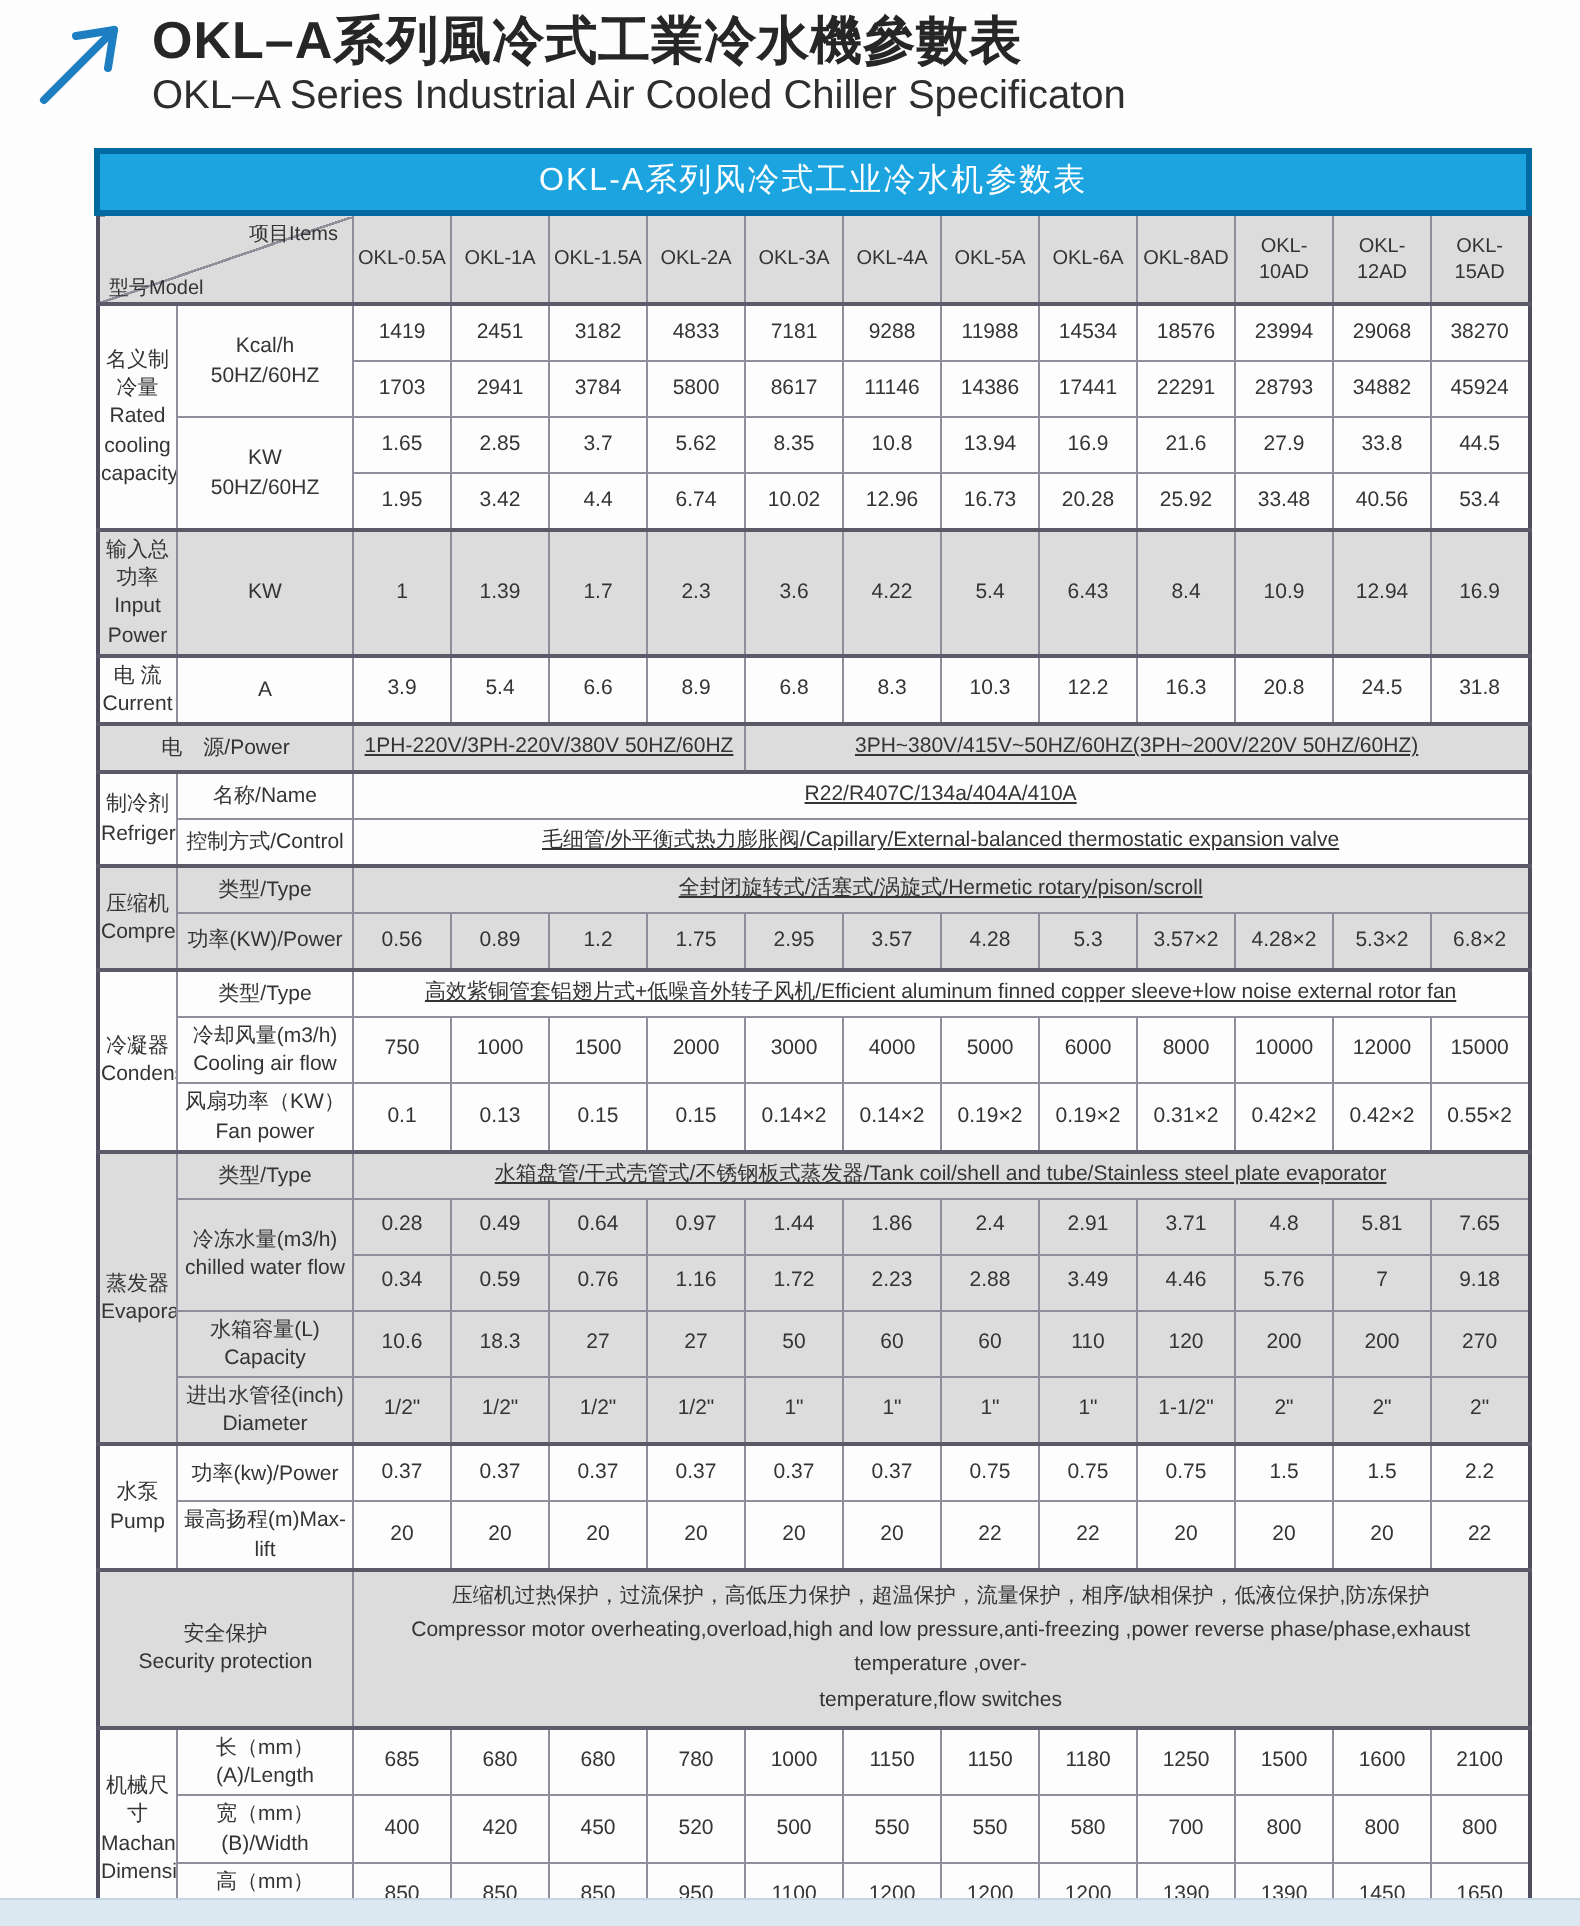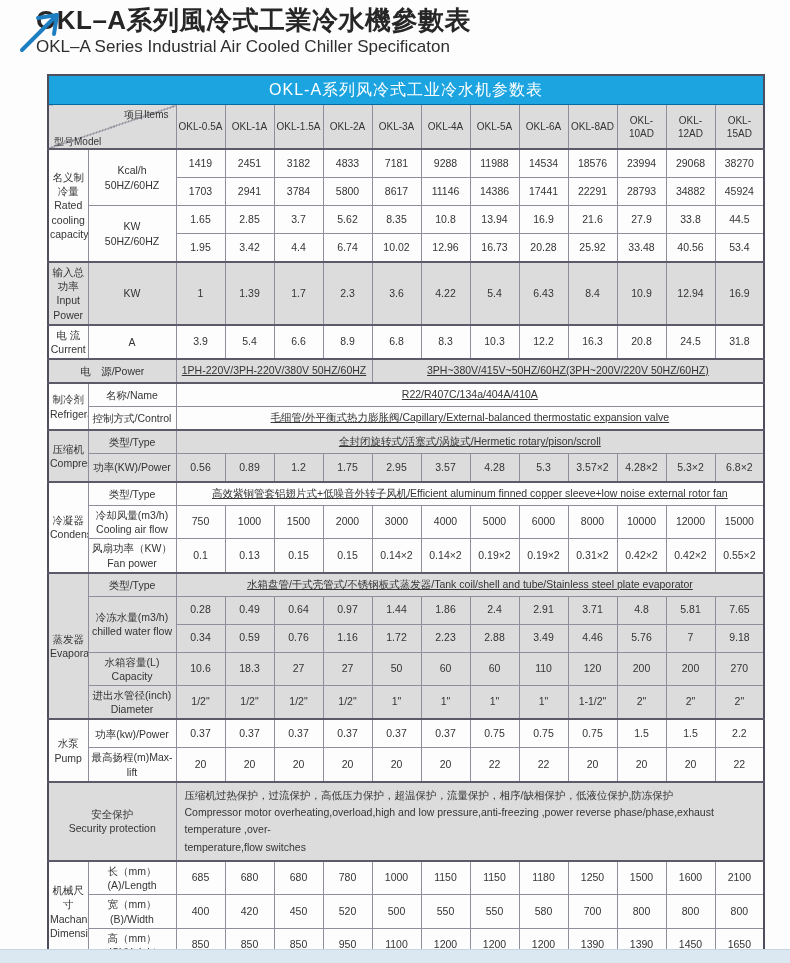--- a/index.html
+++ b/index.html
@@ -5,40 +5,40 @@
   html,body{margin:0;padding:0;}
   body{
     width:790px;height:963px;position:relative;overflow:hidden;
     background:#fdfdfd;
     font-family:"Liberation Sans","DejaVu Sans",sans-serif;
     color:#333;
   }
   
   .page-header{position:relative;height:58px;padding-top:6px;}
   .logo{position:absolute;left:16px;top:10px;}
-  .title-block{margin-left:36px;}
+  .title-block{margin-left:76px;}
   .title-cn{font-size:26px;font-weight:600;color:#262626;letter-spacing:.5px;line-height:1.15;}
-  .title-en{font-size:17px;color:#2e2e2e;margin-top:1px;}
+  .title-en{font-size:20px;color:#2e2e2e;margin-top:1px;}
   
   .table-wrap{margin:10px 26px 0 47px;}
   table{border-collapse:collapse;table-layout:fixed;width:717px;border:2px solid #4e4e5e;}
   th,td{border:1px solid #8f8f9c;text-align:center;vertical-align:middle;
         padding:2px 1px;font-size:10.5px;font-weight:normal;color:#343434;
         white-space:pre-line;line-height:1.3;overflow:hidden;}
-  .titlebar{background:#1ba4e0;color:#fff;font-size:16px;height:24px;letter-spacing:1px;border:1px solid #0369a1;}
+  .titlebar{background:#1ba4e0;color:#fff;font-size:16px;height:24px;letter-spacing:1px;border:3px solid #0369a1;}
   thead th{background:#dcdcdc;height:26px;font-size:10px;}
   thead tr.models th{border-bottom:2px solid #5a5a68;}
   .corner{position:relative;
     background:#dcdcdc linear-gradient(to bottom right,transparent 49.2%,#8f8f9c 49.2%,#8f8f9c 50.8%,transparent 50.8%);}
   .c-model{position:absolute;left:5px;bottom:0;font-size:10px;}
   .c-items{position:absolute;right:7px;top:3px;font-size:10px;}
   td.value{height:23px;}
   td.span{height:18px;text-decoration:underline;}
   td.group,td.item{line-height:1.35;}
-  td.security{text-align:left;padding:4px 8px;line-height:1.65;}
+  td.security{text-align:center;padding:4px 8px;line-height:1.65;}
   tr.shaded td{background:#dcdcdc;}
   tr.gstart td{border-top:2px solid #5a5a68;}
   
   .footer-strip{position:absolute;left:0;bottom:0;width:790px;height:13px;background:#dbe8f1;border-top:1px solid #c3d6e2;}
 </style>
 </head>
 <body>
 
 <div class="page-header">
   <span class="logo">

